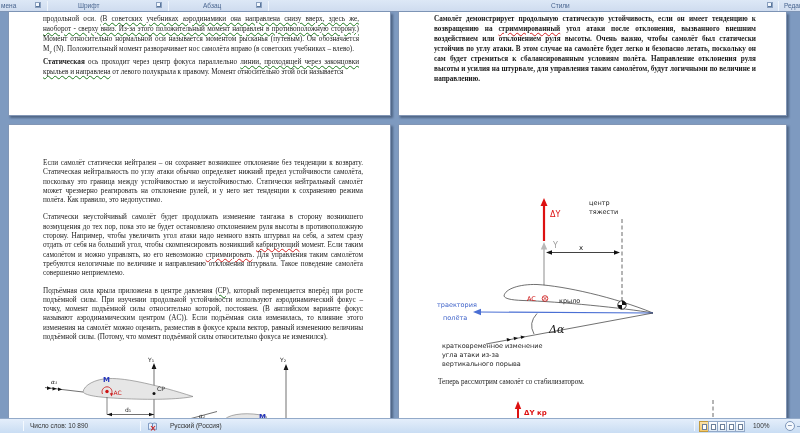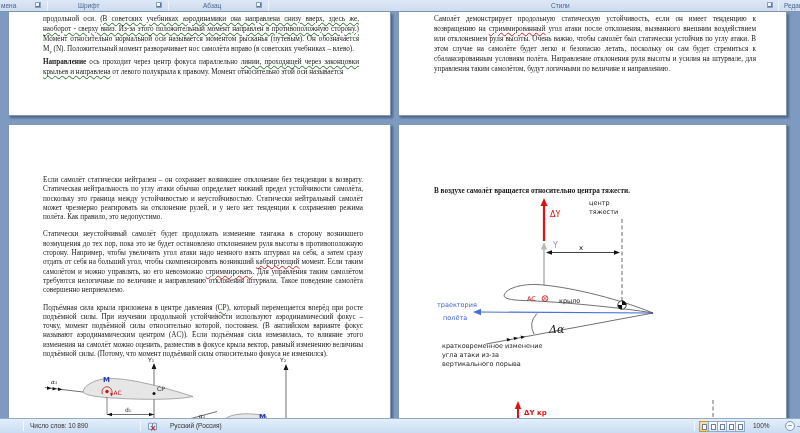--- a/index.html
+++ b/index.html
@@ -17,21 +17,21 @@
 
   
   .doc-area { position:absolute; left:0; top:12px; width:800px; height:406px; background:#7e9ac0; overflow:hidden; }
   .page { position:absolute; background:#ffffff; box-shadow:2px 2px 2px rgba(25,40,65,.45); }
   .page-top { border:1px solid #8296b5; border-top:none; }
   .page-bottom { border:1px solid #8296b5; border-bottom:none; }
 
   .doc-text { position:absolute; font-family:"Liberation Serif","DejaVu Serif",serif;
     font-size:7.2px; color:#1b1b1b; text-align:justify; }
   .lh10 { line-height:10px; }
-  .lh93 { line-height:9.3px;margin-top:17px; }
+  .lh93 { line-height:9.3px; }
   .doc-text p + p { margin-top:8px; }
   .run-plain {}
   .run-bold { font-weight:700; }
   .run-green { text-decoration:underline wavy #1f7a1f; text-decoration-thickness:0.8px; text-underline-offset:1px; }
   .run-red { text-decoration:underline wavy #d42020; text-decoration-thickness:0.8px; text-underline-offset:1px; }
   .run-sub { font-size:0.65em; vertical-align:sub; }
   .bold-line { font-weight:700; }
 
   .dsvg { position:absolute; overflow:hidden; }
   .dlabel { font-family:"DejaVu Sans",sans-serif; font-size:6px; fill:#222; }
@@ -71,26 +71,26 @@
     <span class="launcher" style="left:767px;"></span>
     <span class="rdiv" style="left:778px;"></span>
     <span class="rlabel" style="left:784px;">Редак</span>
   </div>
 
   <div class="doc-area">
 
     <div class="page page-top" style="left:8px; top:0; width:383px; height:104px;">
       <div class="doc-text lh10" style="left:34px; top:2px; width:316px;">
         <p><span class="run-plain">продольной оси. </span><span class="run-green">(В советских учебниках аэродинамики она направлена снизу вверх, здесь же, наоборот - сверху вниз. Из-за этого положительный момент направлен в противоположную сторону.)</span><span class="run-plain"> Момент относительно нормальной оси называется моментом рысканья (путевым). Он обозначается M</span><span class="run-sub">у</span><span class="run-plain"> (N). Положительный момент разворачивает нос самолёта вправо (в советских учебниках – влево).</span></p>
-        <p style="margin-top:0;"><span class="run-bold">Направление</span><span class="run-plain"> ось проходит через центр фокуса параллельно </span><span class="run-green">линии, проходящей через законцовки крыльев и направлена</span><span class="run-plain"> от левого полукрыла к правому. Момент относительно этой оси называется</span></p>
+        <p style="margin-top:0;"><span class="run-bold">Статическая</span><span class="run-plain"> ось проходит через центр фокуса параллельно </span><span class="run-green">линии, проходящей через законцовки крыльев и направлена</span><span class="run-plain"> от левого полукрыла к правому. Момент относительно этой оси называется</span></p>
       </div>
     </div>
 
     <div class="page page-top" style="left:398px; top:0; width:389px; height:104px;">
-      <div class="doc-text lh10" style="left:35px; top:2px; width:322px;">
+      <div class="doc-text lh10" style="left:35px; top:2px; width:322px;font-weight:bold;">
         <p><span class="run-plain">Самолёт демонстрирует продольную статическую устойчивость, если он имеет тенденцию к возвращению на </span><span class="run-red">стриммированный</span><span class="run-plain"> угол атаки после отклонения, вызванного внешним воздействием или отклонением руля высоты. Очень важно, чтобы самолёт был статически устойчив по углу атаки. В этом случае на самолёте будет легко и безопасно летать, поскольку он сам будет стремиться к сбалансированным условиям полёта. Направление отклонения руля высоты и усилия на штурвале, для управления таким самолётом, будут логичными по величине и направлению.</span></p>
       </div>
     </div>
 
     <div class="page page-bottom" style="left:8px; top:112px; width:383px; height:294px;">
       <div class="doc-text lh93" style="left:34px; top:34px; width:320px;">
         <p><span class="run-plain">Если самолёт статически нейтрален – он сохраняет возникшее отклонение без тенденции к возврату. Статическая нейтральность по углу атаки обычно определяет нижний предел устойчивости самолёта, поскольку это граница между устойчивостью и неустойчивостью. Статически нейтральный самолёт может чрезмерно реагировать на отклонение рулей, и у него нет тенденции к сохранению режима полёта. Как правило, это недопустимо.</span></p>
         <p><span class="run-plain">Статически неустойчивый самолёт будет продолжать изменение тангажа в сторону возникшего возмущения до тех пор, пока это не будет остановлено отклонением руля высоты в противоположную сторону. Например, чтобы увеличить угол атаки надо немного взять штурвал на себя, а затем сразу отдать от себя на больший угол, чтобы скомпенсировать возникший </span><span class="run-red">кабрирующий</span><span class="run-plain"> момент. Если таким самолётом и можно управлять, но его невозможно </span><span class="run-red">стриммировать</span><span class="run-plain">. Для управления таким самолётом требуются нелогичные по величине и направлению отклонения штурвала. Такое поведение самолёта совершенно неприемлемо.</span></p>
         <p><span class="run-plain">Подъёмная сила крыла приложена в центре давления </span><span class="run-green">(CP)</span><span class="run-plain">, который перемещается вперёд при росте подъёмной силы. При изучении продольной устойчивости используют аэродинамический фокус – точку, момент подъёмной силы относительно которой, постоянен. (В английском варианте фокус называют аэродинамическим центром (AC)). Если подъёмная сила изменилась, то влияние этого изменения на самолёт можно оценить, разместив в фокусе крыла вектор, равный изменению величины подъёмной силы. (Потому, что момент подъёмной силы относительно фокуса не изменился).</span></p>
       </div>
@@ -124,22 +124,22 @@
         <text class="dlabel" x="271" y="7">Y₂</text>
         <polygon points="277,9 274.6,15 279.4,15" fill="#111"></polygon>
         <line x1="277" y1="13" x2="277" y2="64" stroke="#333" stroke-width="0.7"></line>
         <path d="M216,64 C222,58.5 240,57 257,61 L258,64 Z" fill="#e6e6e6" stroke="#777" stroke-width="0.6"></path>
         <text x="250" y="64" font-size="7" font-weight="bold" fill="#2233bb" font-family="DejaVu Sans,sans-serif">M</text>
       </svg>
     </div>
 
     <div class="page page-bottom" style="left:398px; top:112px; width:389px; height:294px;">
       <div class="doc-text lh93" style="left:35px; top:34px; width:324px;">
-        <p style="margin-top:11px;" class="bold-line">В воздухе самолёт вращается относительно центра тяжести.</p>
-      </div>
+      </div>
+      <div class="doc-text lh93" style="left:39px; top:253px; width:300px; text-align:left;">Теперь рассмотрим самолёт со стабилизатором.</div>
 
       <svg class="dsvg" style="left:0; top:72px;" width="385" height="222" viewBox="0 0 385 222">
         <polygon points="145,1 141.5,9 148.5,9" fill="#dd1111"></polygon>
         <line x1="145" y1="8" x2="145" y2="44" stroke="#dd1111" stroke-width="2.2"></line>
         <text x="151" y="20" font-size="8" fill="#dd1111" font-family="DejaVu Sans,sans-serif">ΔY</text>
         <polygon points="145,45 141.8,52.5 148.2,52.5" fill="#b8b8b8"></polygon>
         <line x1="145" y1="52" x2="145" y2="94" stroke="#b8b8b8" stroke-width="1.6"></line>
         <text x="154" y="51" font-size="8" fill="#9a9a9a" font-family="DejaVu Sans,sans-serif">Y</text>
         <text x="190" y="8" font-size="6.5" fill="#222" font-family="DejaVu Sans,sans-serif">центр</text>
         <text x="190" y="17" font-size="6.5" fill="#222" font-family="DejaVu Sans,sans-serif">тяжести</text>

